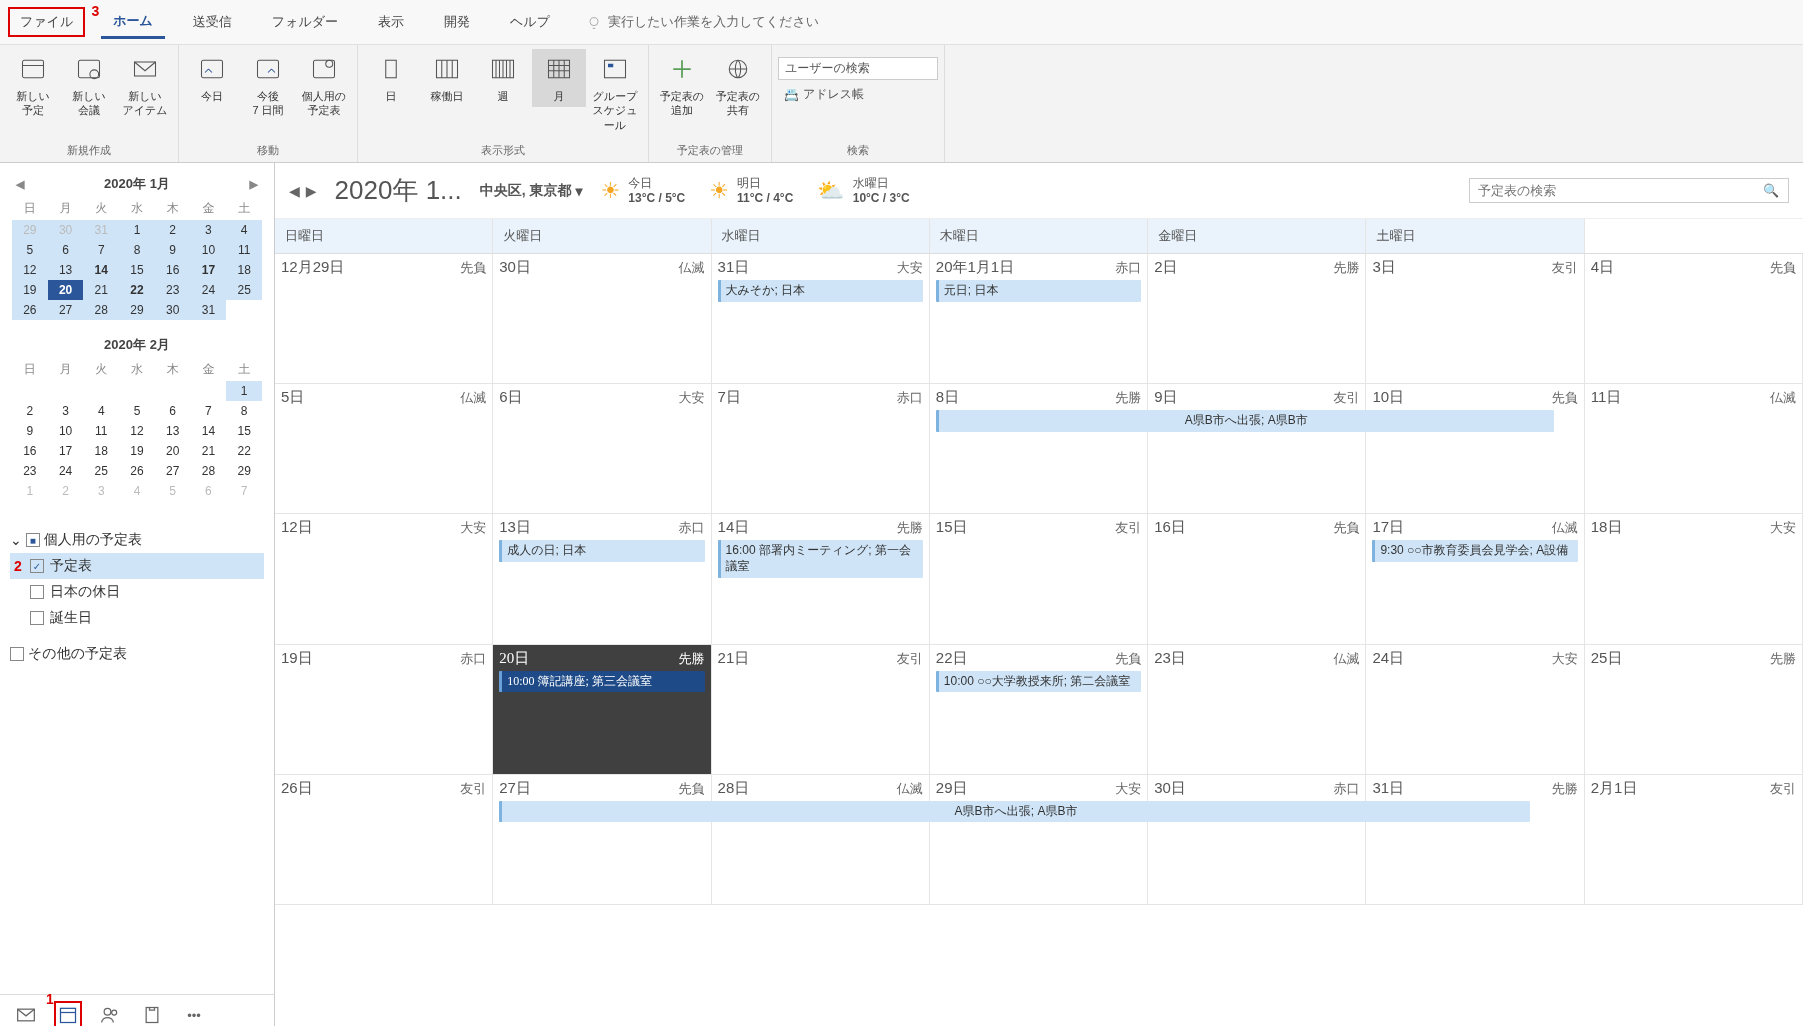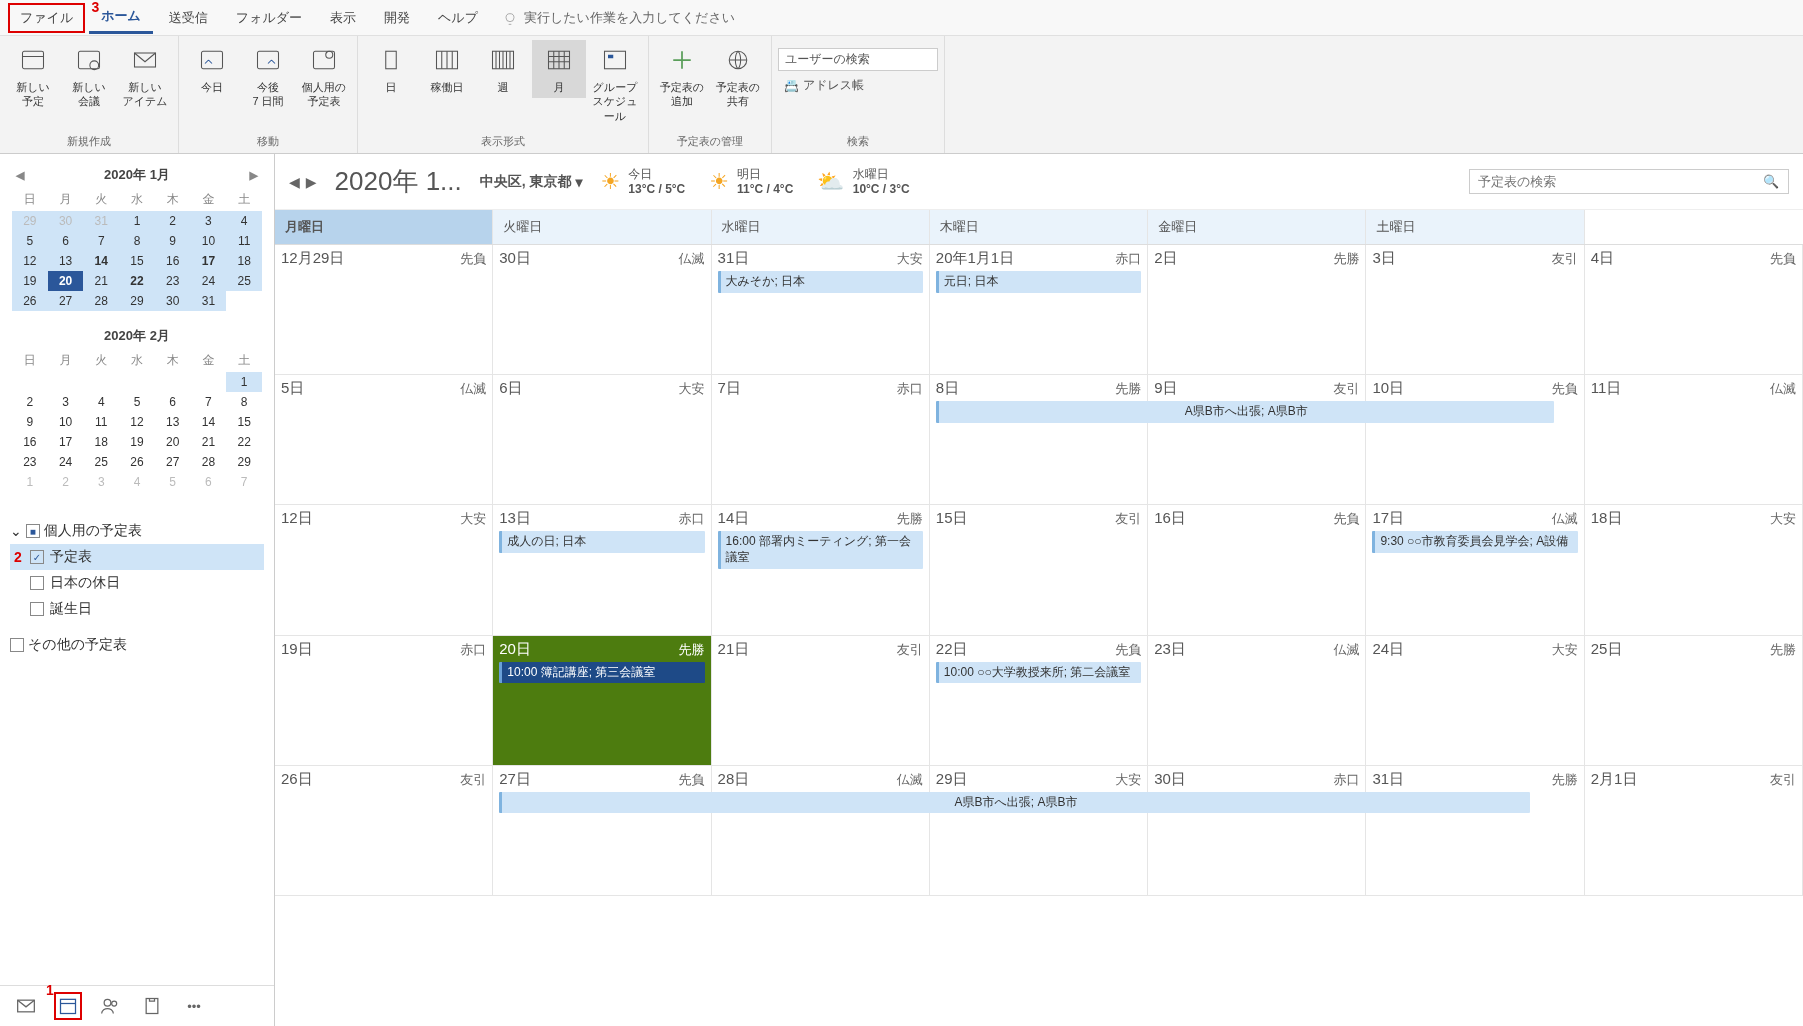--- a/index.html
+++ b/index.html
@@ -1,19 +1,19 @@
 <!DOCTYPE html>
 <html><head>
 <meta charset="utf-8">
 <style>
 * { margin: 0; padding: 0; box-sizing: border-box; }
 body { font-family: "Yu Gothic UI", "Meiryo", sans-serif; font-size: 13px; color: #333; background: #fff; overflow: hidden; }
 
 
-.menubar { display: flex; align-items: center; height: 36px; padding: 0 8px; gap: 4px; border-bottom: 1px solid #e0e0e0; background: #f8f8f8; }
+.menubar { display: flex; align-items: center; height: 45px; padding: 0 8px; gap: 16px; border-bottom: 1px solid #e0e0e0; background: #f8f8f8; }
 .menu-item { padding: 6px 12px; cursor: pointer; color: #444; }
 .menu-item.active { color: #2b579a; border-bottom: 3px solid #2b579a; font-weight: 600; }
 .menu-item.file-highlight { outline: 2px solid #d00; outline-offset: -2px; position: relative; }
 .annot { position: absolute; color: #d00; font-weight: bold; font-size: 14px; }
 .annot-3 { top: -4px; right: -14px; }
 .tellme { display: flex; align-items: flex-end; gap: 6px; color: #666; margin-left: 8px; }
 .tellme svg { width: 16px; height: 16px; }
 
 
 .ribbon { display: flex; background: #f3f3f3; border-bottom: 1px solid #ccc; height: 118px; }
@@ -80,21 +80,21 @@
 
 .calgrid { flex: 1; display: flex; flex-direction: column; overflow: hidden; }
 .calgrid-header { display: grid; grid-template-columns: repeat(7, 1fr); border-bottom: 1px solid #ddd; }
 .calgrid-header > div { padding: 8px 10px; font-size: 13px; color: #555; background: #eaf3fb; border-right: 1px solid #e5e5e5; }
 .calgrid-header > div.active-col { background: #b7d3ec; font-weight: 600; }
 .calgrid-body { flex: 1; display: grid; grid-template-rows: repeat(6, 1fr); }
 .calweek { display: grid; grid-template-columns: repeat(7, 1fr); border-bottom: 1px solid #e5e5e5; }
 .calcell { border-right: 1px solid #e5e5e5; padding: 4px 6px; position: relative; overflow: hidden; }
 .calcell-head { display: flex; justify-content: space-between; align-items: baseline; font-size: 15px; color: #555; }
 .calcell-head .rokuyo { font-size: 13px; color: #666; }
-.calcell.today { background: #4d7c0f; }
+.calcell.today { background: #404040; font-family: Liberation Serif, serif; }
 .calcell.today .calcell-head, .calcell.today .rokuyo { color: #fff; }
 .event { background: #cfe4f7; font-size: 12px; padding: 3px 5px; margin-top: 3px; border-radius: 1px; color: #333; white-space: normal; line-height: 1.3; border-left: 3px solid #7fb3df; }
 .calcell.today .event { background: #1e4a87; color: #fff; border-left-color: #6aa0d8; }
 .event.span { margin: 3px -6px 4px -6px; border-left: 3px solid #7fb3df; position: relative; z-index: 2; }
 .event.span-start { margin-left: 0; }
 .event.centered { text-align: center; }
 </style>
 </head>
 <body>
 
@@ -485,21 +485,21 @@
           </div>
         </div>
       <div class="search-box">
         <input placeholder="予定表の検索" style="">
         <span>🔍</span>
       </div>
     </div>
 
     <div class="calgrid">
       <div class="calgrid-header" id="calgrid-header">
-          <div class="active-col">月曜日</div>
+          <div>日曜日</div>
           <div>火曜日</div>
           <div>水曜日</div>
           <div>木曜日</div>
           <div>金曜日</div>
           <div>土曜日</div>
         </div>
       <div class="calgrid-body" id="calgrid-body">
           <div class="calweek">
             <div class="calcell">
               <div class="calcell-head">

